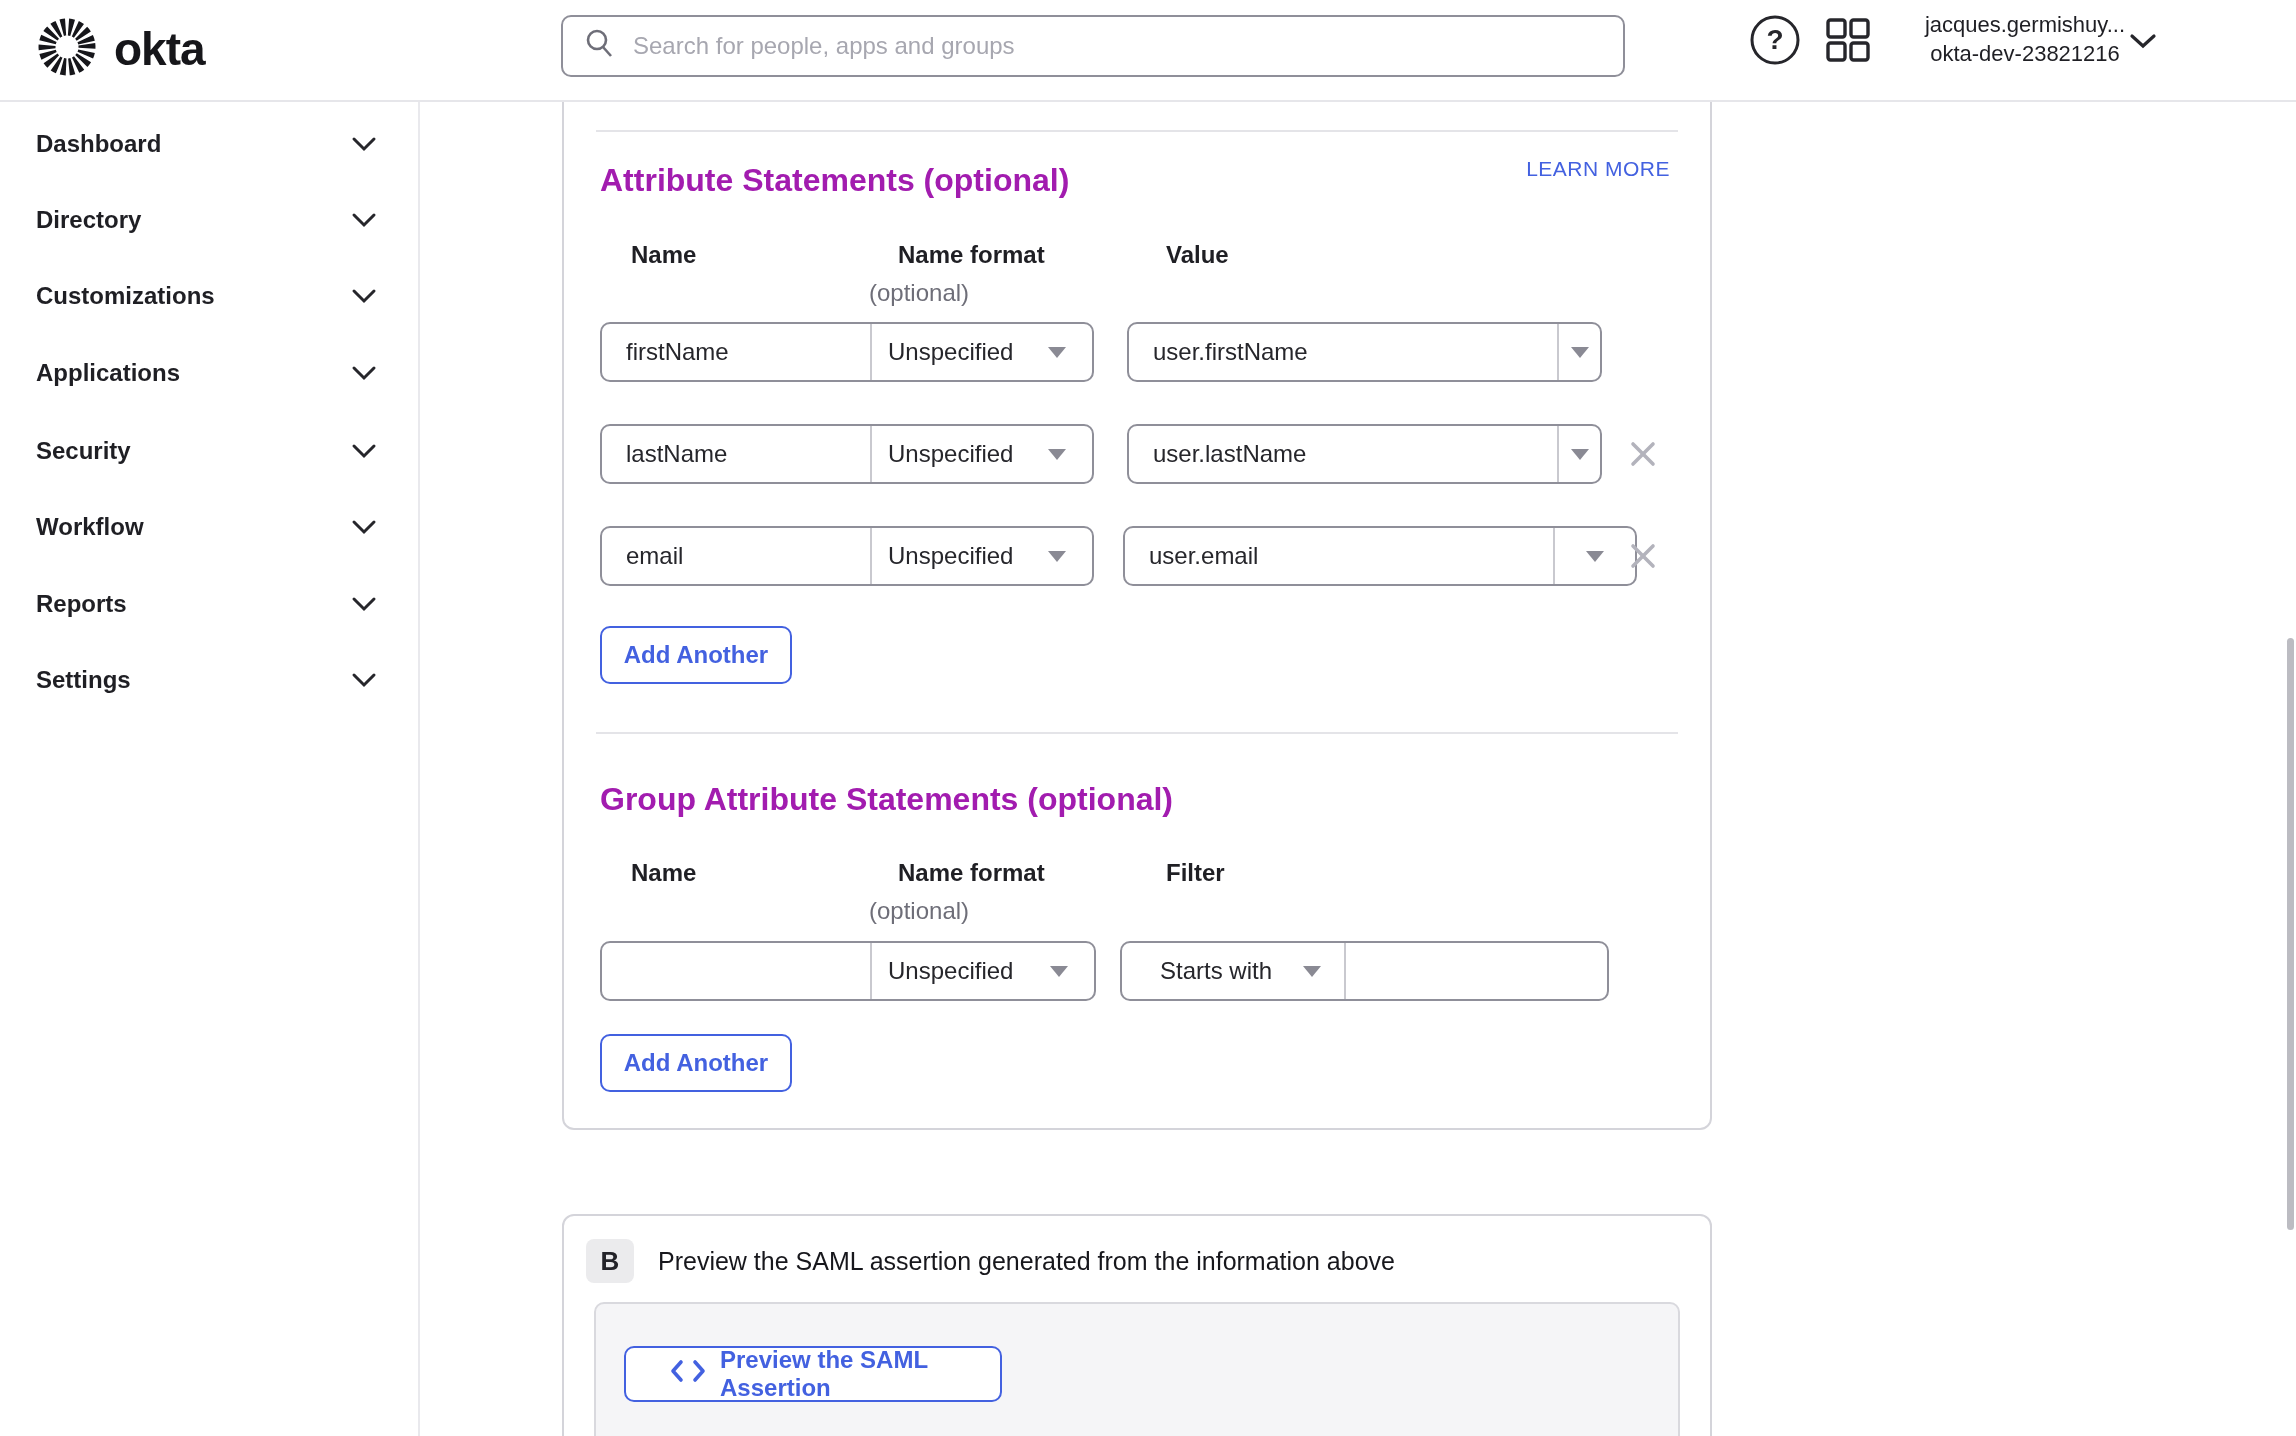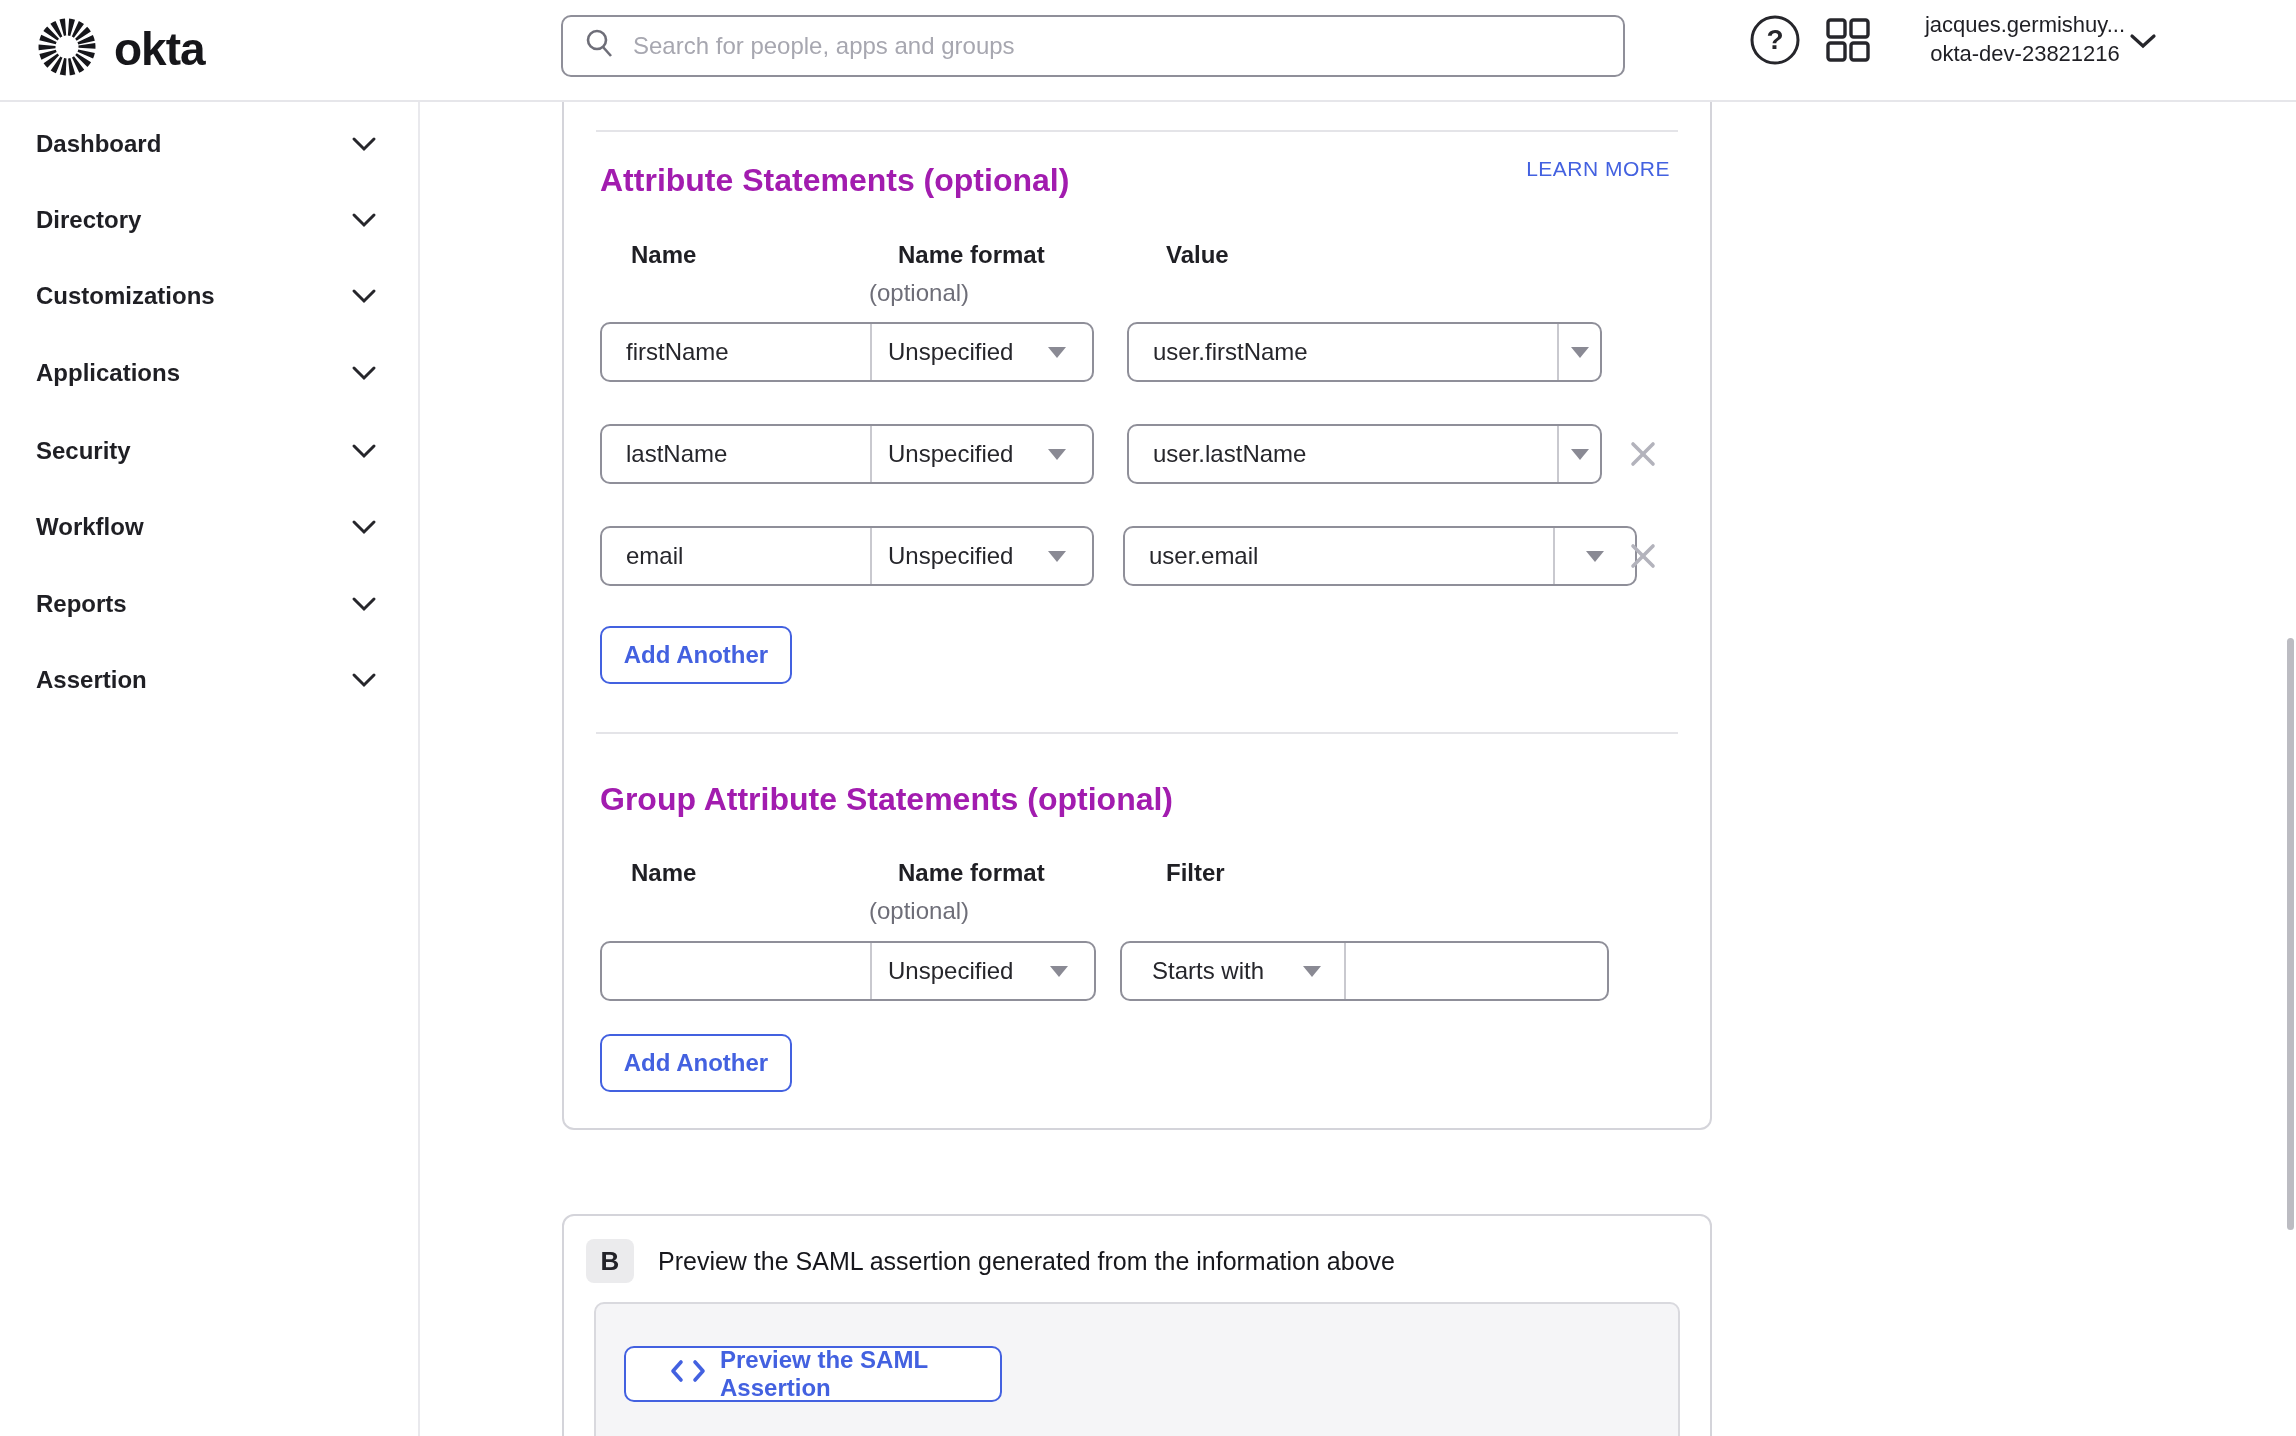--- a/index.html
+++ b/index.html
@@ -163,21 +163,21 @@
         <polyline points="4,3 14,13 24,3"></polyline>
       </svg>
   </div>
   <div class="nav-item" style="top:472px">
     <span class="nav-label">Reports</span>
     <svg width="28" height="16" viewBox="0 0 28 16" fill="none" stroke="#26262b" stroke-width="3" stroke-linecap="round">
         <polyline points="4,3 14,13 24,3"></polyline>
       </svg>
   </div>
   <div class="nav-item" style="top:548px">
-    <span class="nav-label">Assertion</span>
+    <span class="nav-label">Settings</span>
     <svg width="28" height="16" viewBox="0 0 28 16" fill="none" stroke="#26262b" stroke-width="3" stroke-linecap="round">
         <polyline points="4,3 14,13 24,3"></polyline>
       </svg>
   </div>
 </div>
 
 <div class="card card1">
 
   <div class="hdivider" style="top:70px"></div>
 
@@ -284,21 +284,21 @@
         <span class="field-text"></span>
       </div>
       <div class="vsep"></div>
       <div class="part" style="flex:1; padding-right:26px">
         <span class="field-text" style="padding-left:16px">Unspecified</span>
         <span class="sel-caret"></span>
       </div>
     </div>
     <div class="combo" style="left:556px; width:489px">
       <div class="part" style="width:222px; padding-right:23px">
-        <span class="field-text" style="padding-left:30px">Starts with</span>
+        <span class="field-text" style="padding-left:38px">Starts with</span>
         <span class="sel-caret"></span>
       </div>
       <div class="vsep"></div>
       <div class="part" style="flex:1">
         <span class="field-text"></span>
       </div>
     </div>
   </div>
 
   <div class="add-btn" style="top:974px">Add Another</div>

